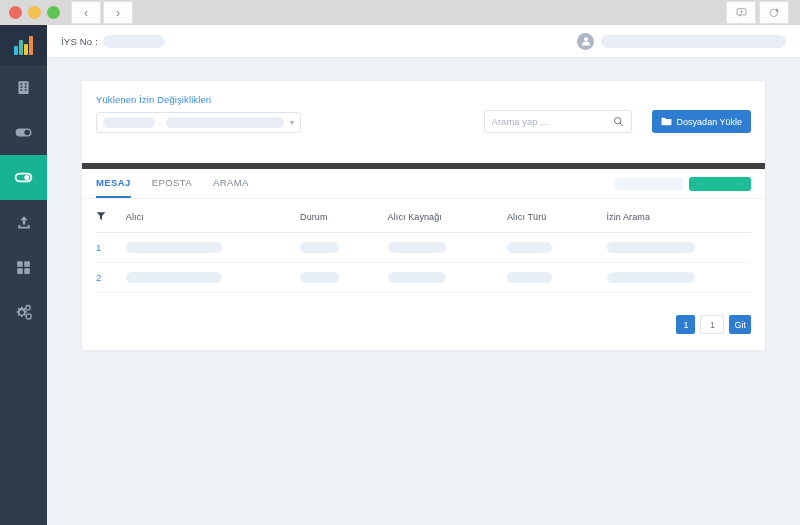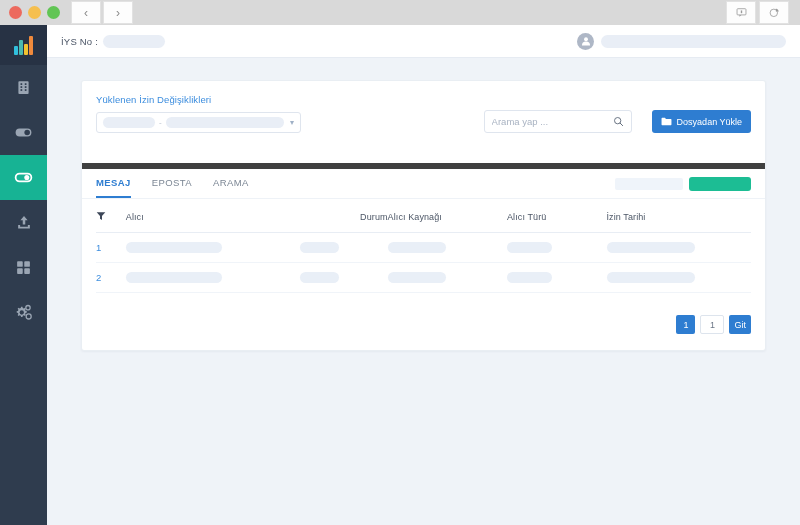--- a/index.html
+++ b/index.html
@@ -181,21 +181,21 @@
     font-size: 9px; font-weight: normal; color: #4c5666;
     padding: 12px 0 9px 0;
     border-bottom: 1px solid #e8edf4;
     letter-spacing: .1px;
   }
   tbody td {
     padding: 9px 0; border-bottom: 1px solid #f0f4f9;
   }
   .col-idx  { width: 30px; }
   .col-a    { width: 175px; }
-  .col-b    { width: 88px; text-align: right; }
+  .col-b    { width: 88px; }
   .col-c    { width: 120px; }
   .col-d    { width: 100px; }
   .col-e    { width: 145px; }
   .row-num { font-size: 9.5px; color: #3c8dde; }
   .cell-pill { height: 11px; border-radius: 6px; background: #e9eff7; display: block; }
   .p-a { width: 96px; }
   .p-b { width: 39px; }
   .p-c { width: 58px; }
   .p-d { width: 45px; }
   .p-e { width: 88px; }
@@ -390,21 +390,21 @@
               <tr>
                 <th class="col-idx">
                   <svg width="10" height="10" viewBox="0 0 14 14">
                     <path d="M1 1.6 L13 1.6 L8.4 7 L8.4 12.6 L5.6 11 L5.6 7 Z" fill="#3d4758"></path>
                   </svg>
                 </th>
                 <th class="col-a">Alıcı</th>
                 <th class="col-b">Durum</th>
                 <th class="col-c">Alıcı Kaynağı</th>
                 <th class="col-d">Alıcı Türü</th>
-                <th class="col-e">İzin Tarihi</th>
+                <th class="col-e">İzin Arama</th>
               </tr>
             </thead>
             <tbody>
               <tr>
                 <td class="row-num">1</td>
                 <td>
                     <span class="cell-pill p-a"></span>
                   </td>
                 <td>
                     <span class="cell-pill p-b"></span>

